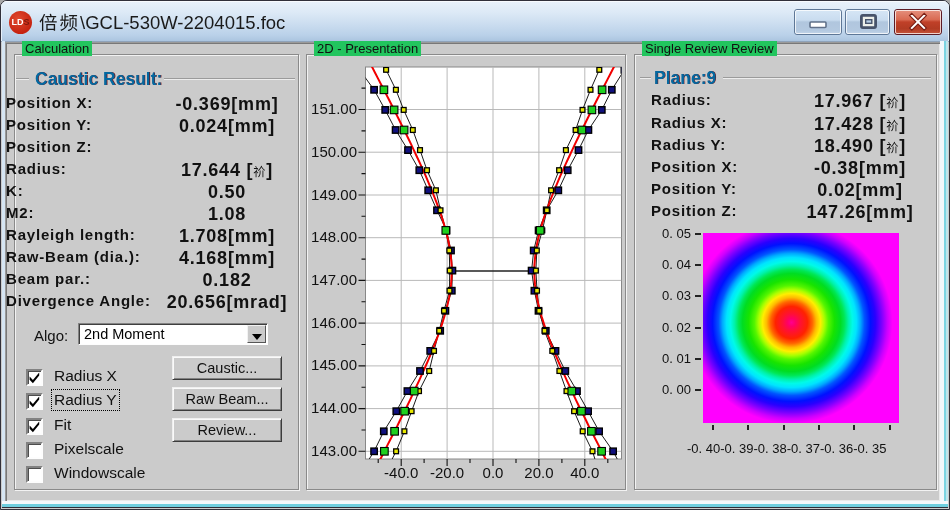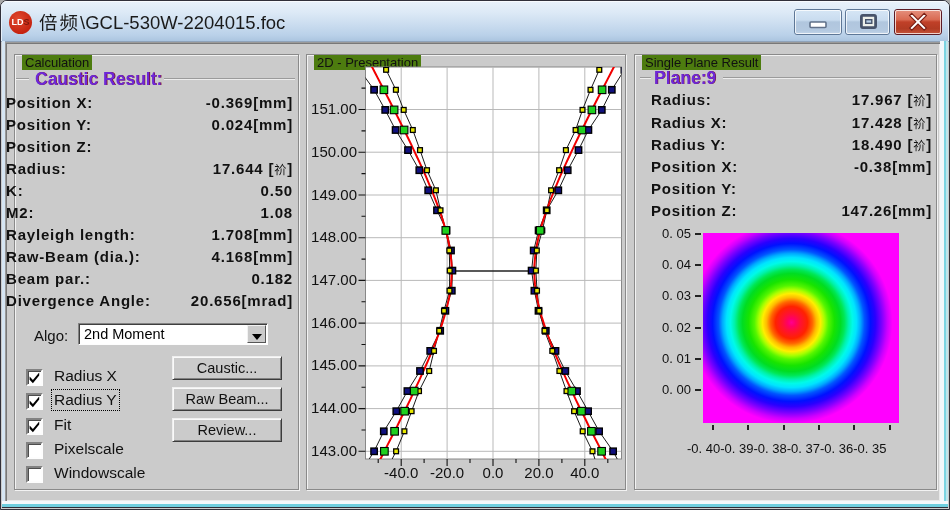--- a/index.html
+++ b/index.html
@@ -20,25 +20,25 @@
 #bclose { left:893px; width:48px; background:linear-gradient(#e5907e 0%,#d96a52 40%,#c04028 50%,#b23b23 78%,#c6553c 100%); border-color:#5d1b25; }
 #client { position:absolute; left:4px; top:41px; right:9px; bottom:8px; background:#cbcbcb;
   box-shadow:inset 1px 1px 0 #9a9a9a, inset 2px 2px 0 #787878, inset -1px -1px 0 #e9e9e9; }
 #brd-l { position:absolute; left:1px; top:40px; bottom:8px; width:3px; background:#d5e5f3; }
 #brd-r { position:absolute; right:1px; top:40px; bottom:8px; width:8px;
   background:linear-gradient(90deg,#f2f7fb 0 44%, #7cd4e2 44% 74%, #bde4ec 74%); }
 #brd-b { position:absolute; left:1px; right:1px; bottom:1px; height:7px;
   background:linear-gradient(#f4f8fb 0 46%, #6fcfdf 46% 80%, #30303a 80%); }
 .group { position:absolute; border:1px solid #8a8a8a;
   box-shadow:inset 1px 1px 0 #f2f2f2, 1px 1px 0 #f2f2f2; }
-.glabel { position:absolute; top:54px; font-size:13px; color:#111; background:#4d7c0f; padding:0 3px; }
-.rhead { position:absolute; font-size:17.5px; font-weight:bold; color:#6d28d9; text-shadow:0.6px 0 0 #7e0d0d; white-space:nowrap; }
+.glabel { position:absolute; top:40px; font-size:13px; color:#111; background:#22c55e; padding:0 3px; }
+.rhead { position:absolute; font-size:17.5px; font-weight:bold; color:#0369a1; text-shadow:0.6px 0 0 #7e0d0d; white-space:nowrap; }
 .hline { position:absolute; height:1px; background:#9b9b9b; box-shadow:0 1px 0 #ededed; }
 .rl { position:absolute; font-size:15px; letter-spacing:0.8px; font-weight:bold; color:#111; text-align:left; white-space:nowrap; }
-.rv { position:absolute; font-size:15px; letter-spacing:0.8px; font-weight:bold; color:#111; text-align:right; white-space:nowrap; }
+.rv { position:absolute; font-size:18px; letter-spacing:0.8px; font-weight:bold; color:#111; text-align:center; white-space:nowrap; }
 .t13 { position:absolute; font-size:13px; color:#111; }
 .cb { position:absolute; width:17px; height:17px; background:#fff;
   border-top:2px solid #828282; border-left:2px solid #828282;
   border-right:2px solid #fdfdfd; border-bottom:2px solid #fdfdfd;
   box-shadow:inset 1px 1px 0 #4d4d4d; }
 .cb svg { position:absolute; left:0px; top:0px; }
 .cl { position:absolute; font-size:15.5px; color:#111; white-space:nowrap; }
 .btn { position:absolute; left:171px; width:110px; height:24px; background:#cbcbcb;
   border:1px solid; border-color:#efefef #3c3c3c #3c3c3c #efefef;
   box-shadow:inset 1px 1px 0 #fafafa, inset -1px -1px 0 #828282;
@@ -86,21 +86,21 @@
   <div id="client"></div>
   <div id="brd-l"></div>
     <div id="brd-r"></div>
     <div id="brd-b"></div>
 
   <div class="group" style="left:13px;top:53px;width:285px;height:436px"></div>
   <div class="glabel" style="left:21px">Calculation</div>
   <div class="group" style="left:305px;top:53px;width:320px;height:436px"></div>
   <div class="glabel" style="left:313px">2D - Presentation</div>
   <div class="group" style="left:633px;top:53px;width:303px;height:436px"></div>
-  <div class="glabel" style="left:641px">Single Plane Result</div>
+  <div class="glabel" style="left:641px">Single Review Review</div>
 
   <div class="rhead" style="left:34px;top:68px">Caustic Result:</div>
   <div class="hline" style="left:15px;top:77px;width:13px"></div>
   <div class="hline" style="left:163px;top:77px;width:131px"></div>
   <div class="rl" style="top:93px;left:5px;width:151px">Position X:</div>
     <div class="rv" style="top:93px;left:160px;width:132px">-0.369[mm]</div>
     <div class="rl" style="top:115px;left:5px;width:151px">Position Y:</div>
     <div class="rv" style="top:115px;left:160px;width:132px">0.024[mm]</div>
     <div class="rl" style="top:137px;left:5px;width:151px">Position Z:</div>
     <div class="rl" style="top:159px;left:5px;width:151px">Radius:</div>
@@ -300,20 +300,21 @@
       </svg>]</div>
     <div class="rl" style="top:135px;left:650px;width:133px">Radius Y:</div>
     <div class="rv" style="top:135px;left:787px;width:144px">18.490 [<svg width="13" height="13" viewBox="0 0 13 13" style="vertical-align:-2px">
         <g transform="translate(0.3,11.2) scale(0.0122,-0.0122)">
           <path d="M754 475V-79H822V475ZM523 474V320C523 199 511 67 394 -39C415 -48 443 -69 457 -83C578 33 592 182 592 319V474ZM153 801C187 762 224 707 242 671L296 711C279 747 242 799 206 837ZM643 851C606 730 520 585 374 489C389 478 409 452 417 434C532 514 612 618 665 724C730 608 826 503 922 444C932 462 954 488 970 503C863 559 755 678 697 799L711 839ZM52 668V599H305C243 474 133 354 27 288C38 274 53 236 59 215C103 246 149 285 192 330V-79H261V356C298 312 343 257 363 227L408 289C388 312 313 391 274 427C323 493 366 567 395 642L357 671L344 668Z" fill="#111"></path>
         </g>
       </svg>]</div>
     <div class="rl" style="top:157px;left:650px;width:133px">Position X:</div>
     <div class="rv" style="top:157px;left:787px;width:144px">-0.38[mm]</div>
     <div class="rl" style="top:179px;left:650px;width:133px">Position Y:</div>
+    <div class="rv" style="top:179px;left:787px;width:144px">0.02[mm]</div>
     <div class="rl" style="top:201px;left:650px;width:133px">Position Z:</div>
     <div class="rv" style="top:201px;left:787px;width:144px">147.26[mm]</div>
   <svg style="position:absolute;left:702px;top:232px" width="196" height="190" xmlns="http://www.w3.org/2000/svg">
 <defs>
         <radialGradient id="bg1" gradientUnits="userSpaceOnUse" cx="88.5" cy="89.5" r="115">
           <stop offset="0.0" stop-color="#ff0090"></stop>
           <stop offset="0.034782608695652174" stop-color="#ff0066"></stop>
           <stop offset="0.0782608695652174" stop-color="#ff1133"></stop>
           <stop offset="0.1391304347826087" stop-color="#ff2200"></stop>
           <stop offset="0.1826086956521739" stop-color="#ff6600"></stop>

